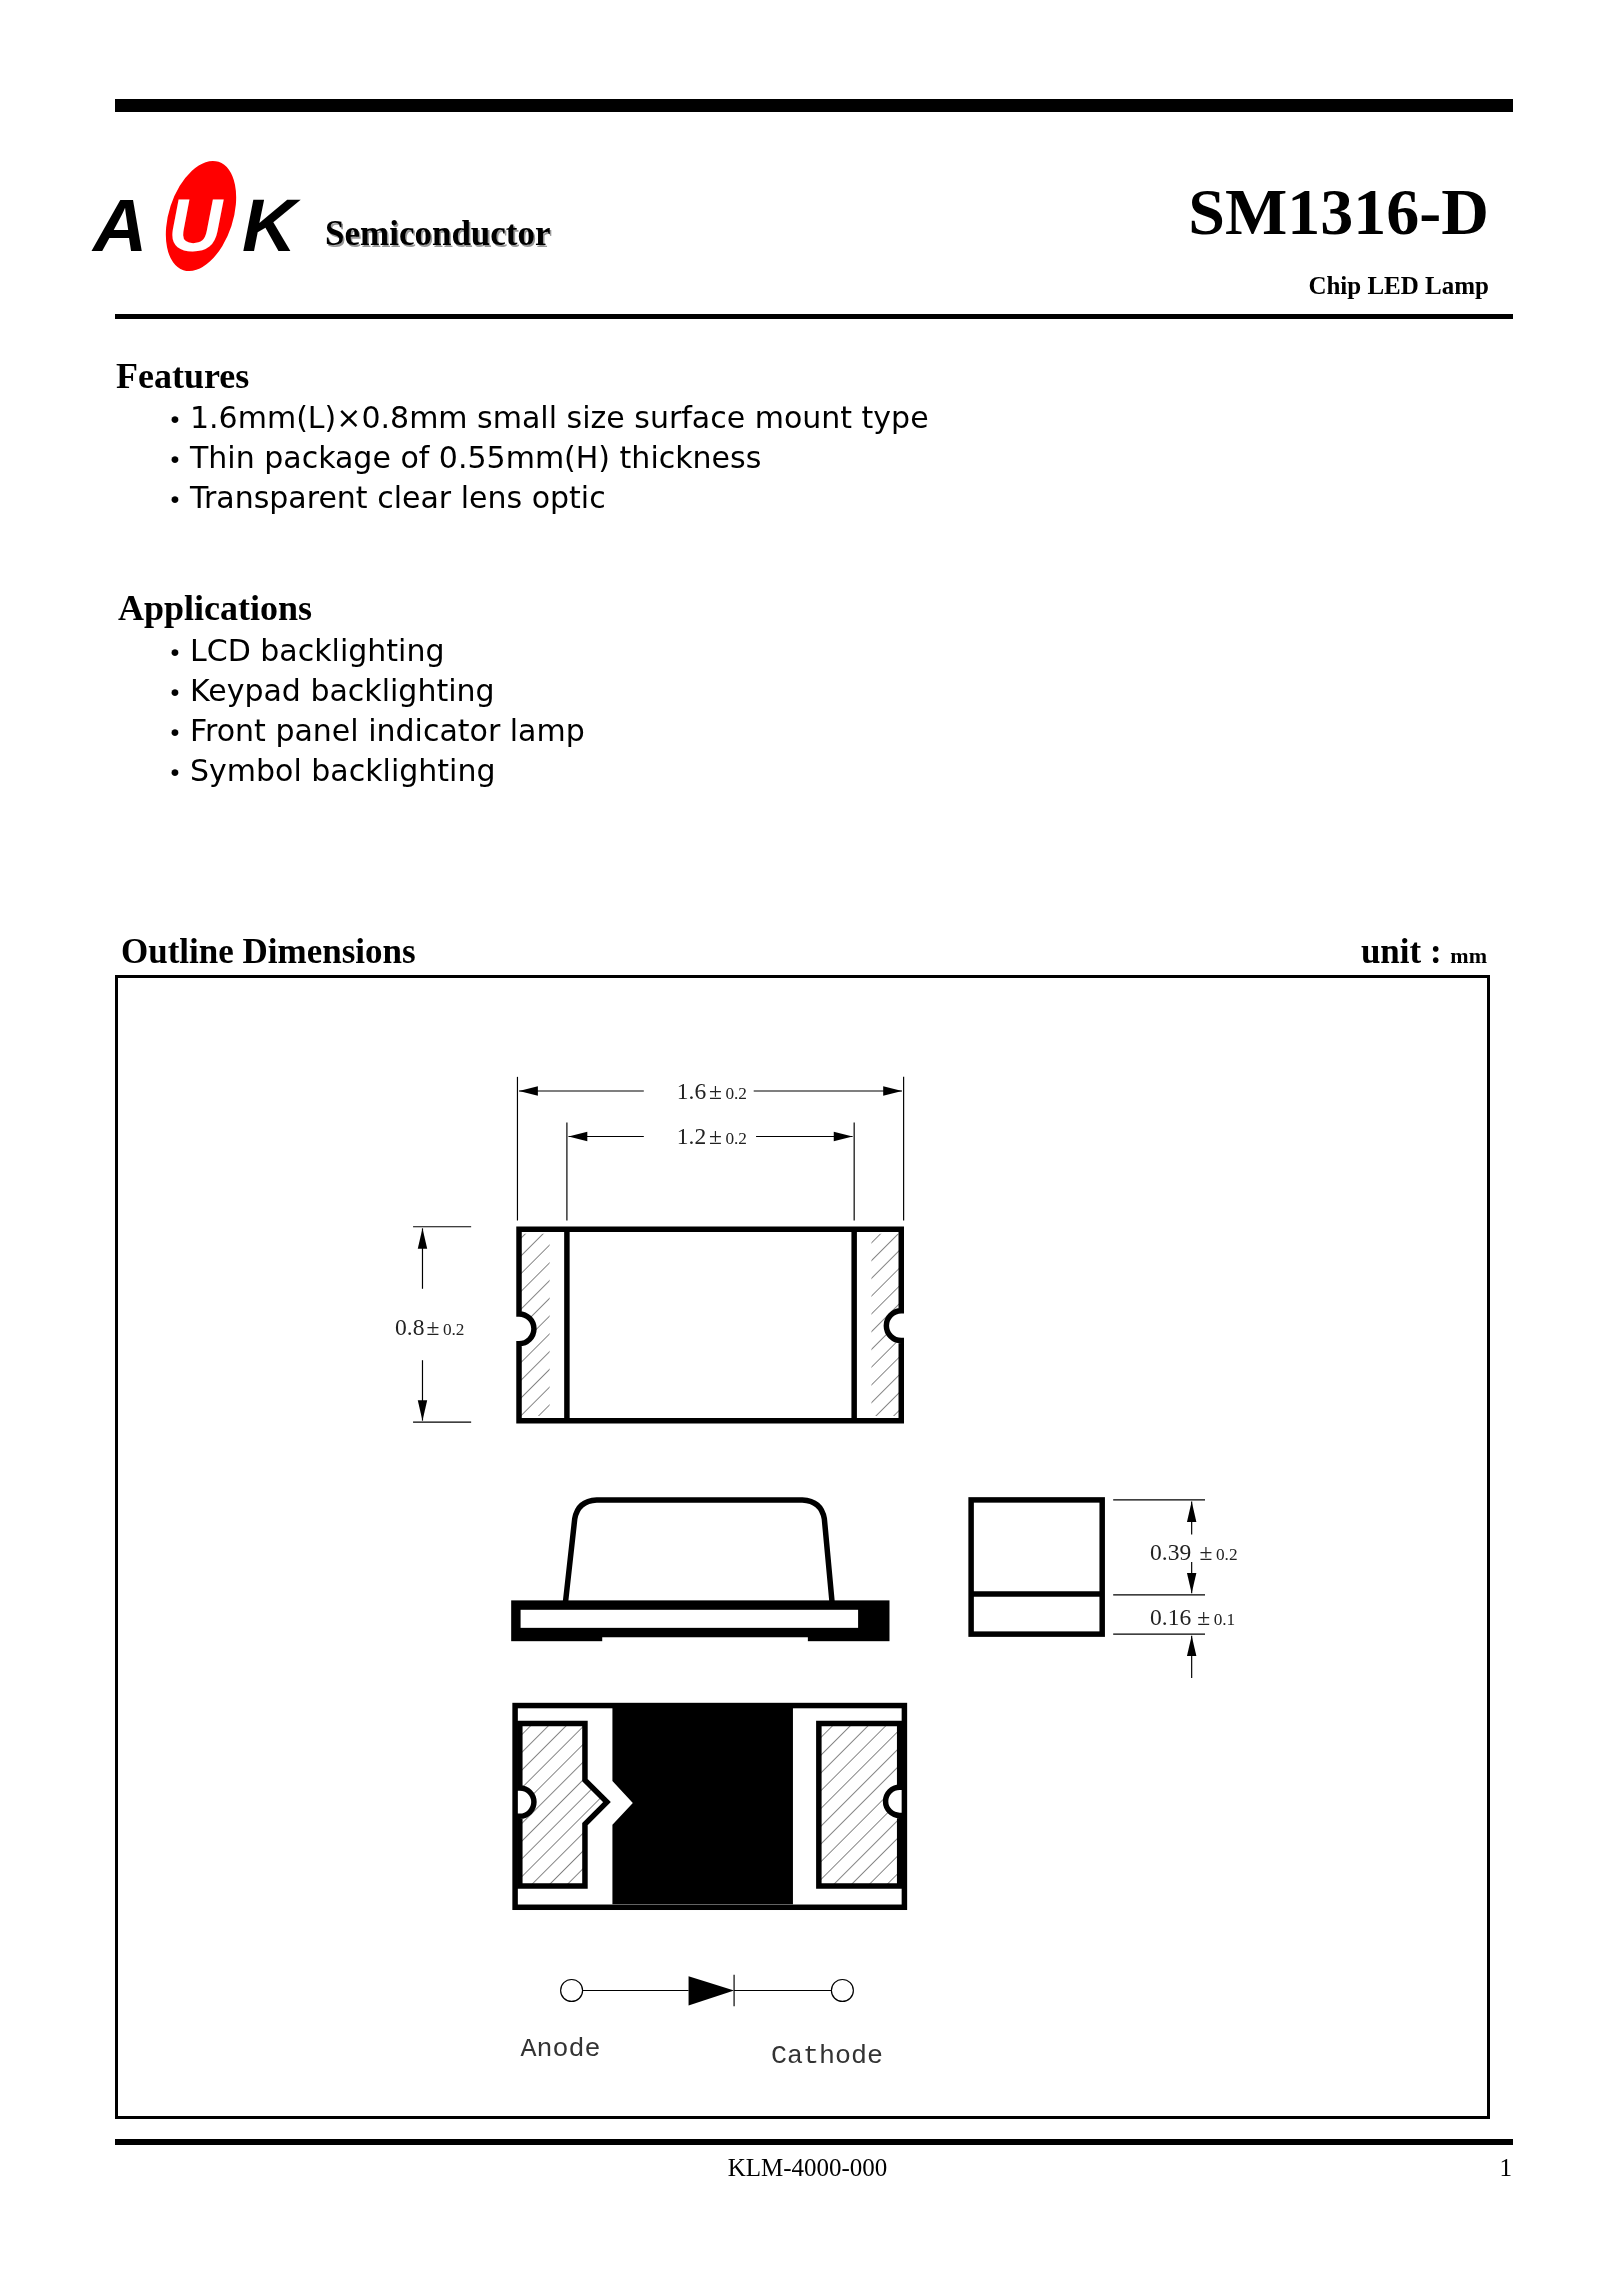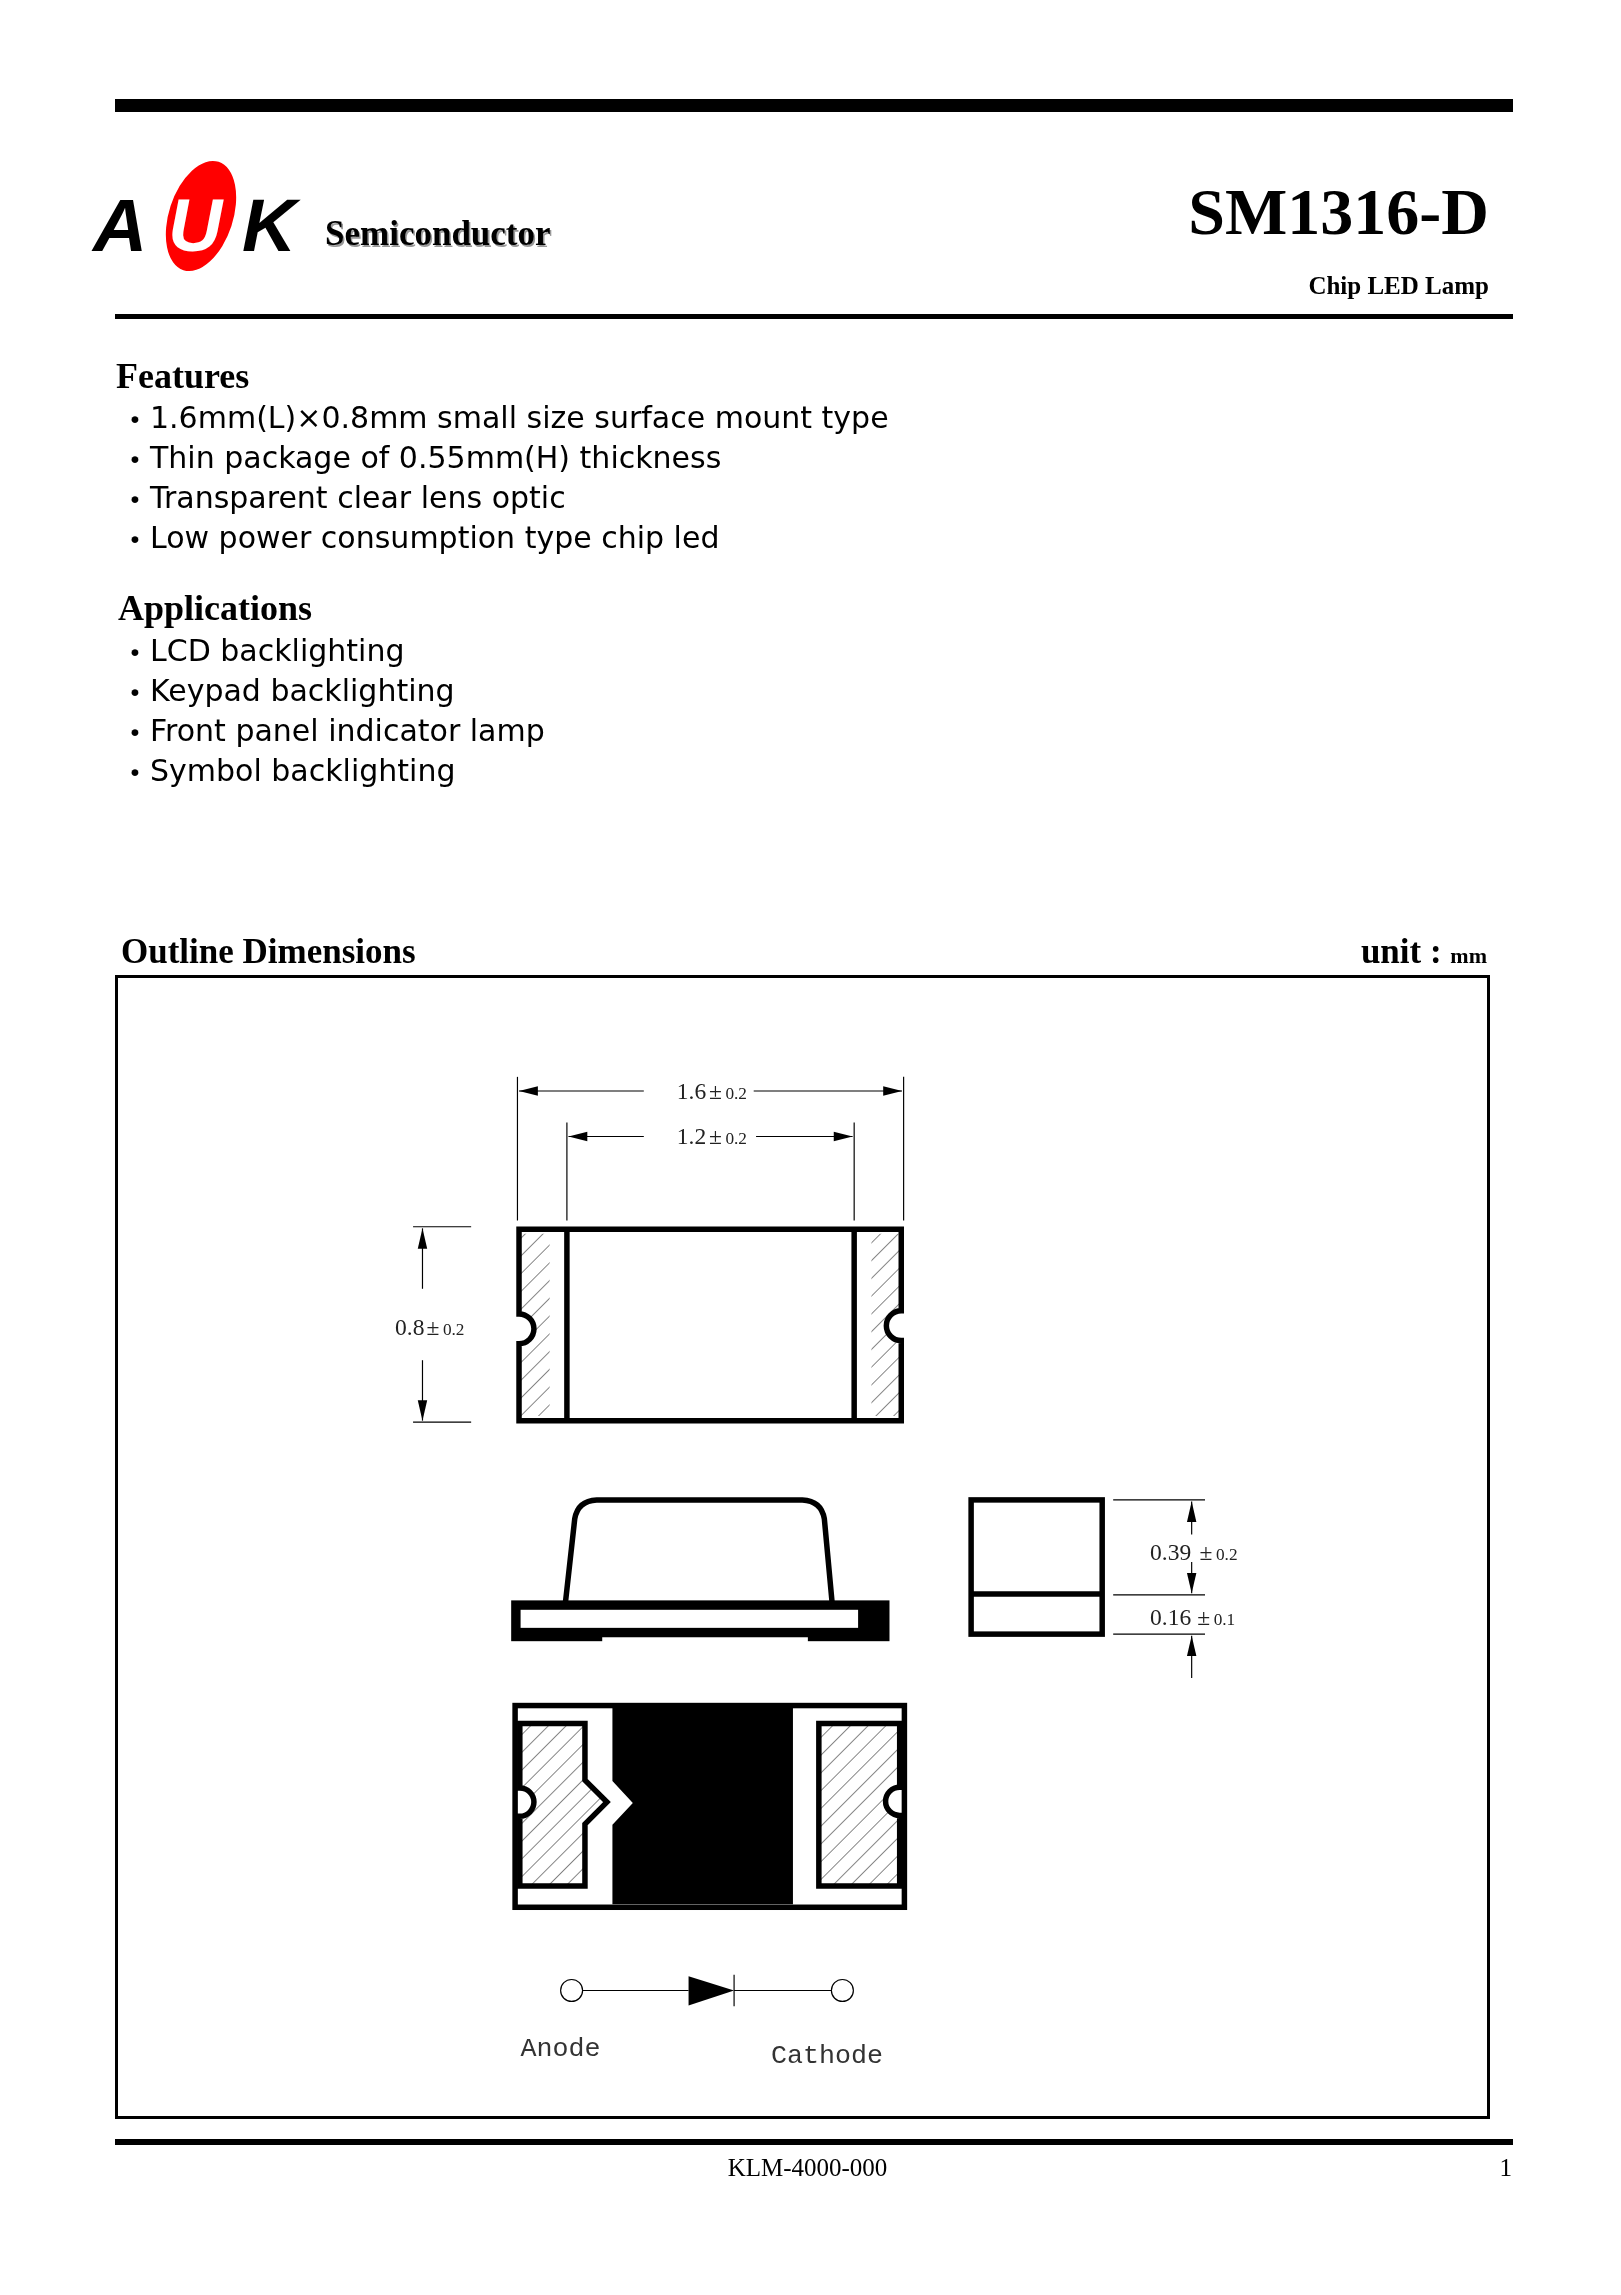--- a/index.html
+++ b/index.html
@@ -3,21 +3,21 @@
 <meta charset="utf-8">
 <style>
   html, body { margin:0; padding:0; background:#ffffff; }
   body { width:1622px; height:2295px; position:relative; overflow:hidden; font-family:"Liberation Serif", serif; color:#000; }
   .abs { position:absolute; }
   .bar { position:absolute; background:#000; }
   .logo-letter { position:absolute; font-family:"Liberation Sans", sans-serif; font-weight:bold; font-style:italic; font-size:75px; line-height:1; color:#000; }
   .serif-b { font-family:"Liberation Serif", serif; font-weight:bold;text-align:right; }
   .section-title { position:absolute; font-family:"Liberation Serif", serif; font-weight:bold; font-size:36px; line-height:1; }
   .list { position:absolute; margin:0; padding:0; list-style:none; font-family:"DejaVu Sans", sans-serif; font-size:30px; line-height:37px; }
-  .list li { white-space:nowrap; }
+  .list li { white-space:nowrap;margin-left:40px; }
   .list .bullet { display:inline-block; width:22px; font-size:23.6px; }
   .dim-text { font-family:"Liberation Serif", serif; font-size:30px; fill:#222; }
   .dim-small { font-size:22px; }
   .label-text { font-family:"Liberation Mono", monospace; font-size:34px; fill:#333; }
 </style>
 </head>
 <body>
 
 <div class="bar" style="left:115px; top:99px; width:1398px; height:13.3px;"></div>
 
@@ -32,21 +32,20 @@
 <div class="abs serif-b" style="right:133px; top:179px; font-size:66px; line-height:1;">SM1316-D</div>
 <div class="abs serif-b" style="right:133px; top:273px; font-size:25px; line-height:1;">Chip LED Lamp</div>
 
 <div class="bar" style="left:115px; top:314px; width:1398px; height:4.7px;"></div>
 
 <div class="section-title" style="left:116px; top:358px;">Features</div>
 <ul class="list" style="left:128px; top:399px;">
   <li><span class="bullet">•</span><span>1.6mm(L)×0.8mm small size surface mount type</span></li>
   <li><span class="bullet">•</span><span>Thin package of 0.55mm(H) thickness</span></li>
   <li><span class="bullet">•</span><span>Transparent clear lens optic</span></li>
-  <li><span class="bullet">•</span><span>Low power consumption type chip led</span></li>
 </ul>
 
 <div class="section-title" style="left:118px; top:590px;">Applications</div>
 <ul class="list" style="left:128px; top:632px;">
   <li><span class="bullet">•</span><span>LCD backlighting</span></li>
   <li><span class="bullet">•</span><span>Keypad backlighting</span></li>
   <li><span class="bullet">•</span><span>Front panel indicator lamp</span></li>
   <li><span class="bullet">•</span><span>Symbol backlighting</span></li>
 </ul>
 

